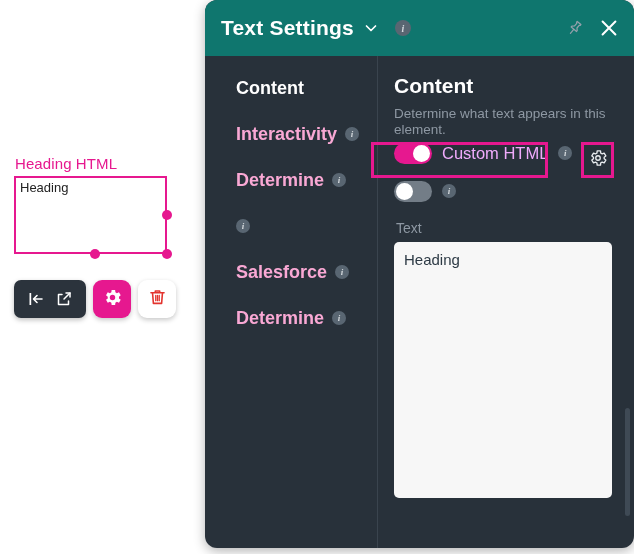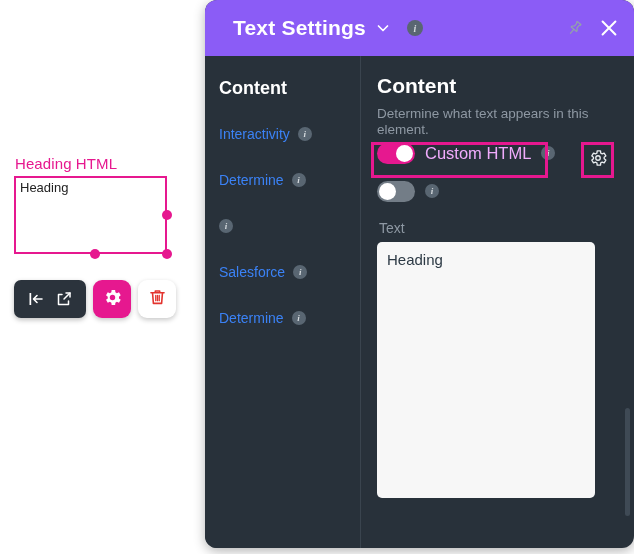--- a/index.html
+++ b/index.html
@@ -56,41 +56,41 @@
   .tb-square.white { background: #fff; }
 
   
   .panel {
     position: absolute; left: 205px; top: 0; width: 429px; height: 548px;
     background: #28313a; border-radius: 12px;
     box-shadow: 0 3px 12px rgba(0,0,0,.3);
     overflow: hidden;
   }
   .panel-header {
-    position: relative; height: 56px; background: #8b5cf6;
-    display: flex; align-items: center; padding: 0 28px;
+    position: relative; height: 56px; background: #0f766e;
+    display: flex; align-items: center; padding: 0 16px;
   }
   .panel-title { color: #ffffff; font-size: 21px; font-weight: bold; letter-spacing: .2px; }
   .chev { margin-left: 9px; display: flex; align-items: center; cursor: pointer; }
   .hdr-info { margin-left: 16px; }
   .hdr-right { position: absolute; right: 14px; top: 0; height: 56px; display: flex; align-items: center; gap: 14px; }
   .icon-btn { display: flex; align-items: center; justify-content: center; cursor: pointer; }
 
-  .panel-body { position: relative; display: flex; height: 492px; }
+  .panel-body { position: relative; display: flex; height: 492px; padding-left: 17px; }
 
   
   .side-nav {
     width: 156px; padding: 20px 0 0 14px; flex: 0 0 156px;
     border-right: 1px solid #3a444e; background: #28313a;
   }
   .nav-item {
     display: flex; align-items: center; gap: 8px;
     height: 24px; margin-bottom: 22px; cursor: pointer;
   }
-  .nav-label { font-size: 14px; color: #3b82f6; white-space: nowrap; }
+  .nav-label { font-size: 18px; color: #f9a8d4; white-space: nowrap; font-weight: bold; }
   .nav-item.active .nav-label { color: #ffffff; font-weight: bold; font-size: 18px; }
 
   
   .content { flex: 1; padding: 18px 24px 0 16px; position: relative; }
   .content-title { color: #ffffff; font-size: 21px; font-weight: bold; margin-bottom: 8px; }
   .content-desc { color: #8e98a3; font-size: 13.5px; line-height: 16px; max-width: 212px; }
 
   .opt-row { display: flex; align-items: center; gap: 10px; height: 30px; }
   .opt-row.first { margin-bottom: 8px; }
   .opt-label { color: #f0abfc; font-size: 16.5px; white-space: nowrap; }

